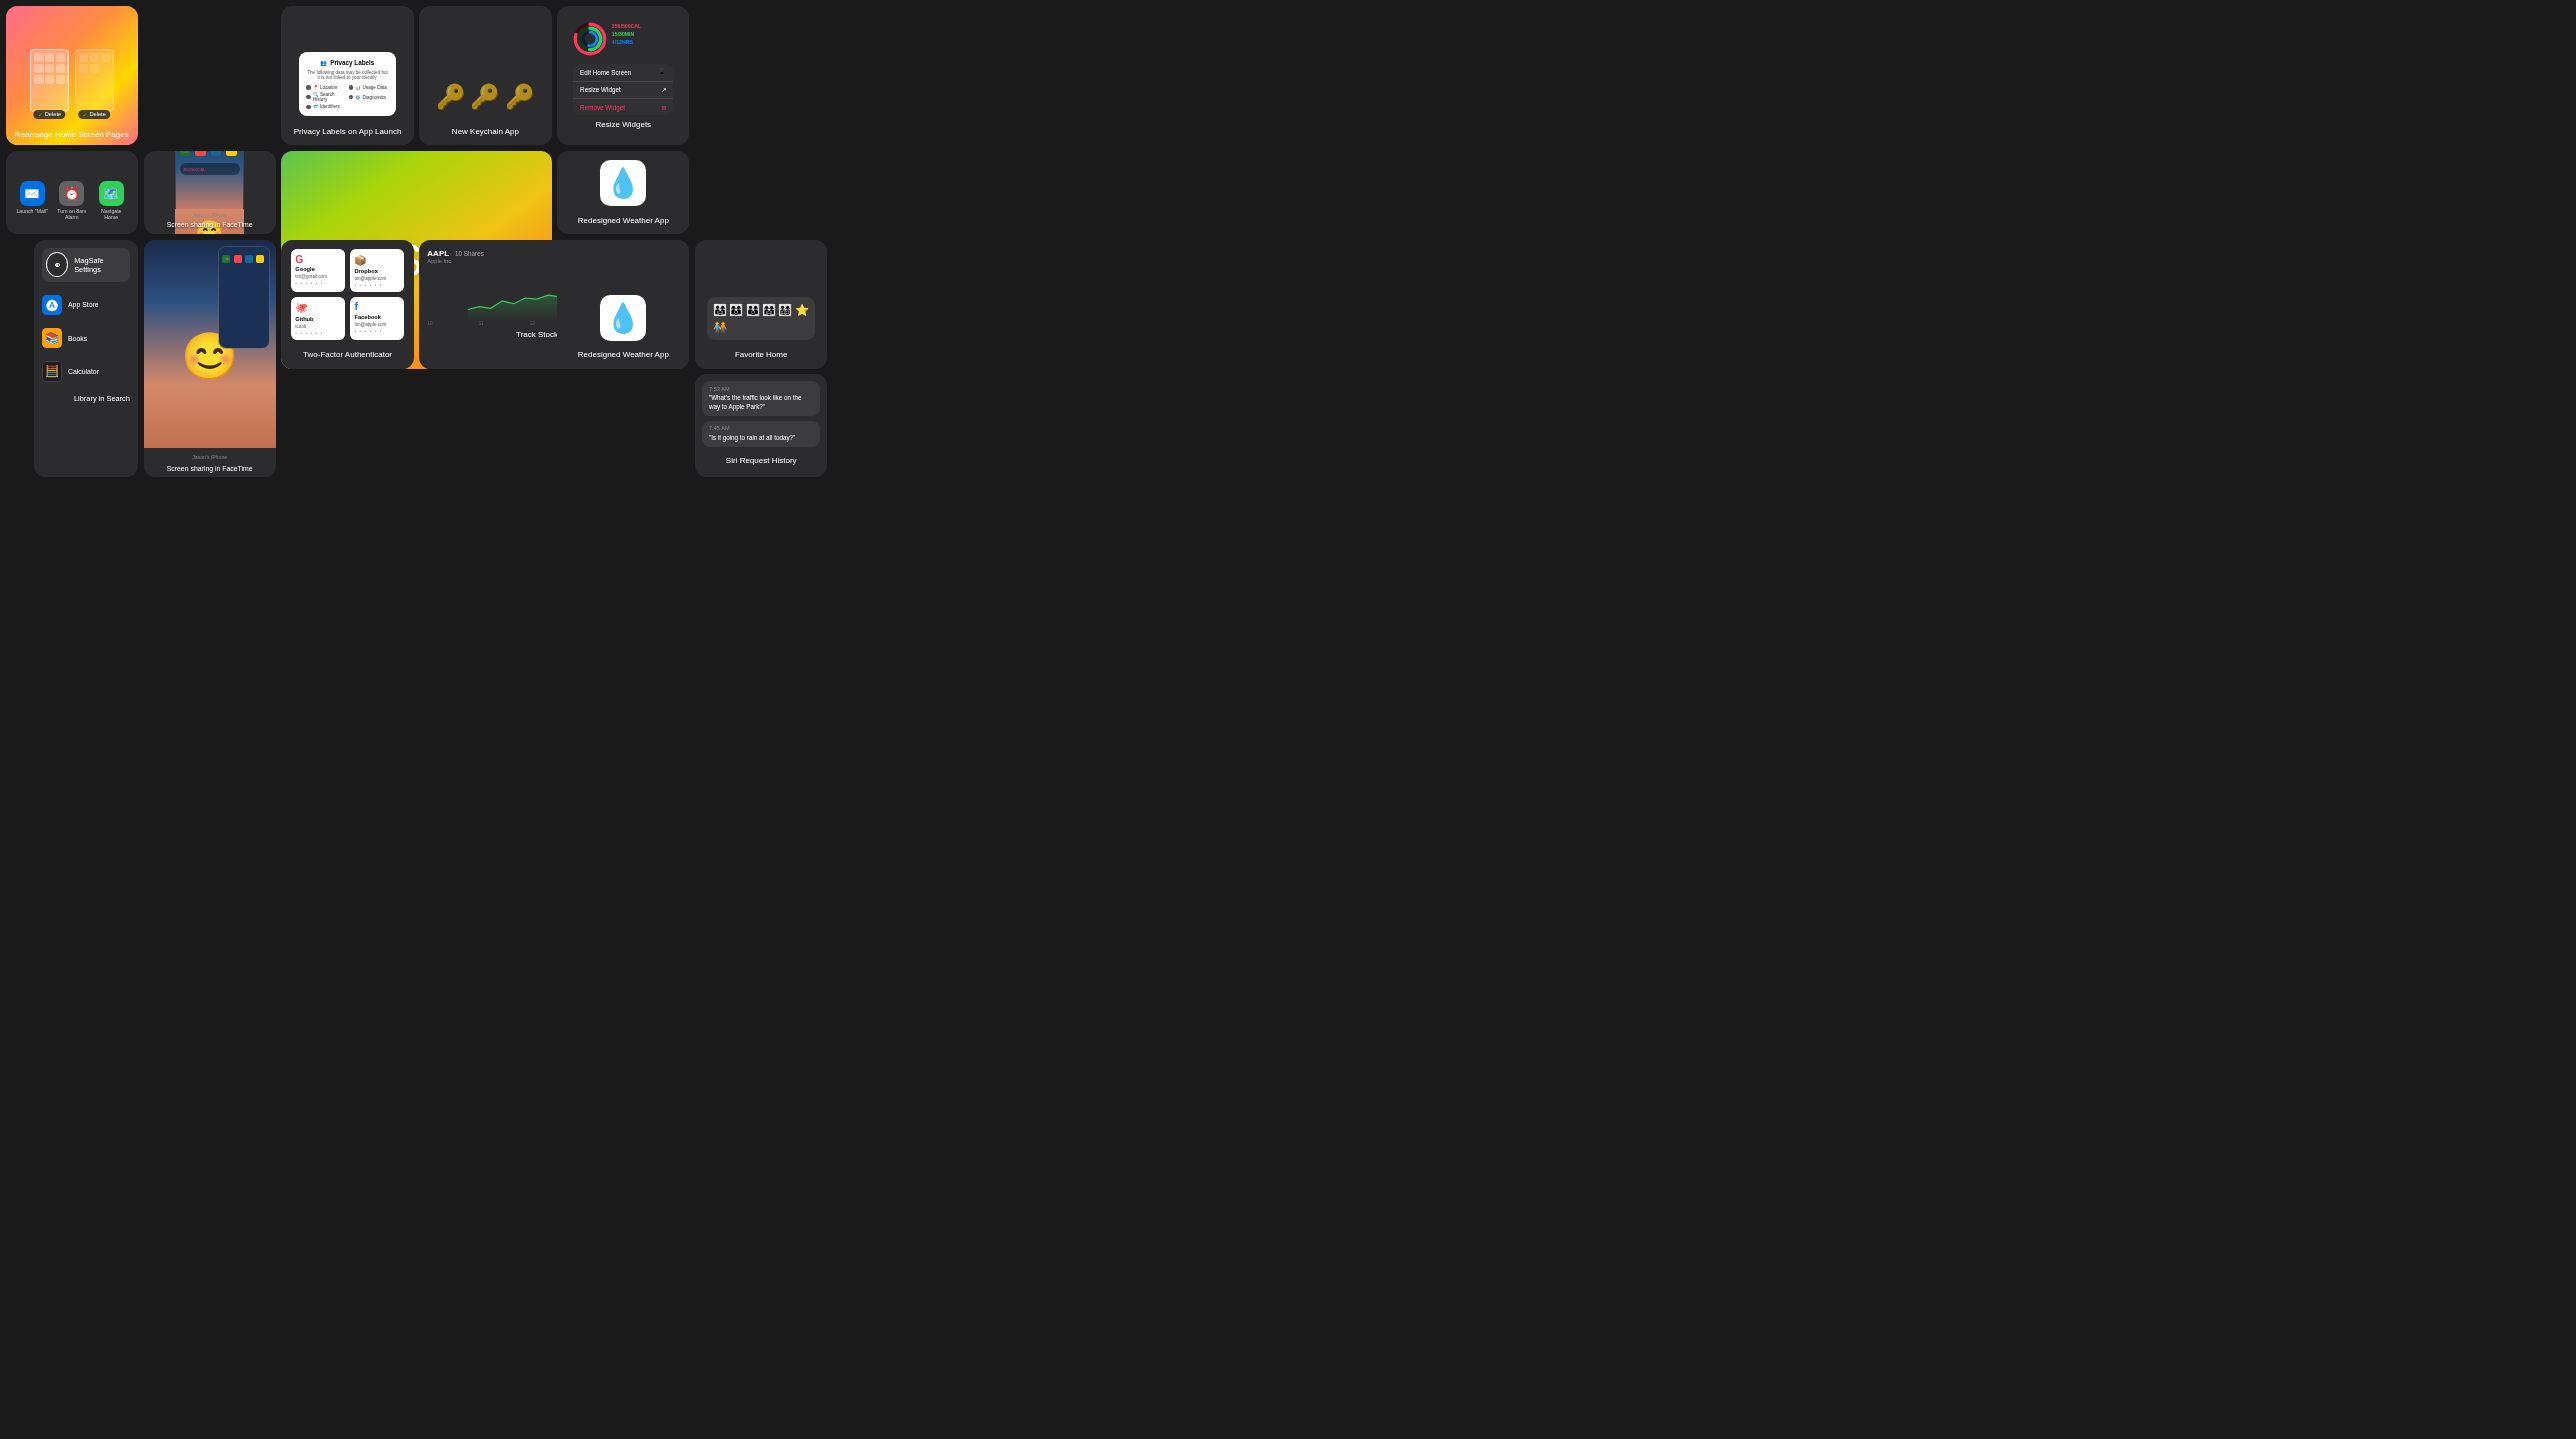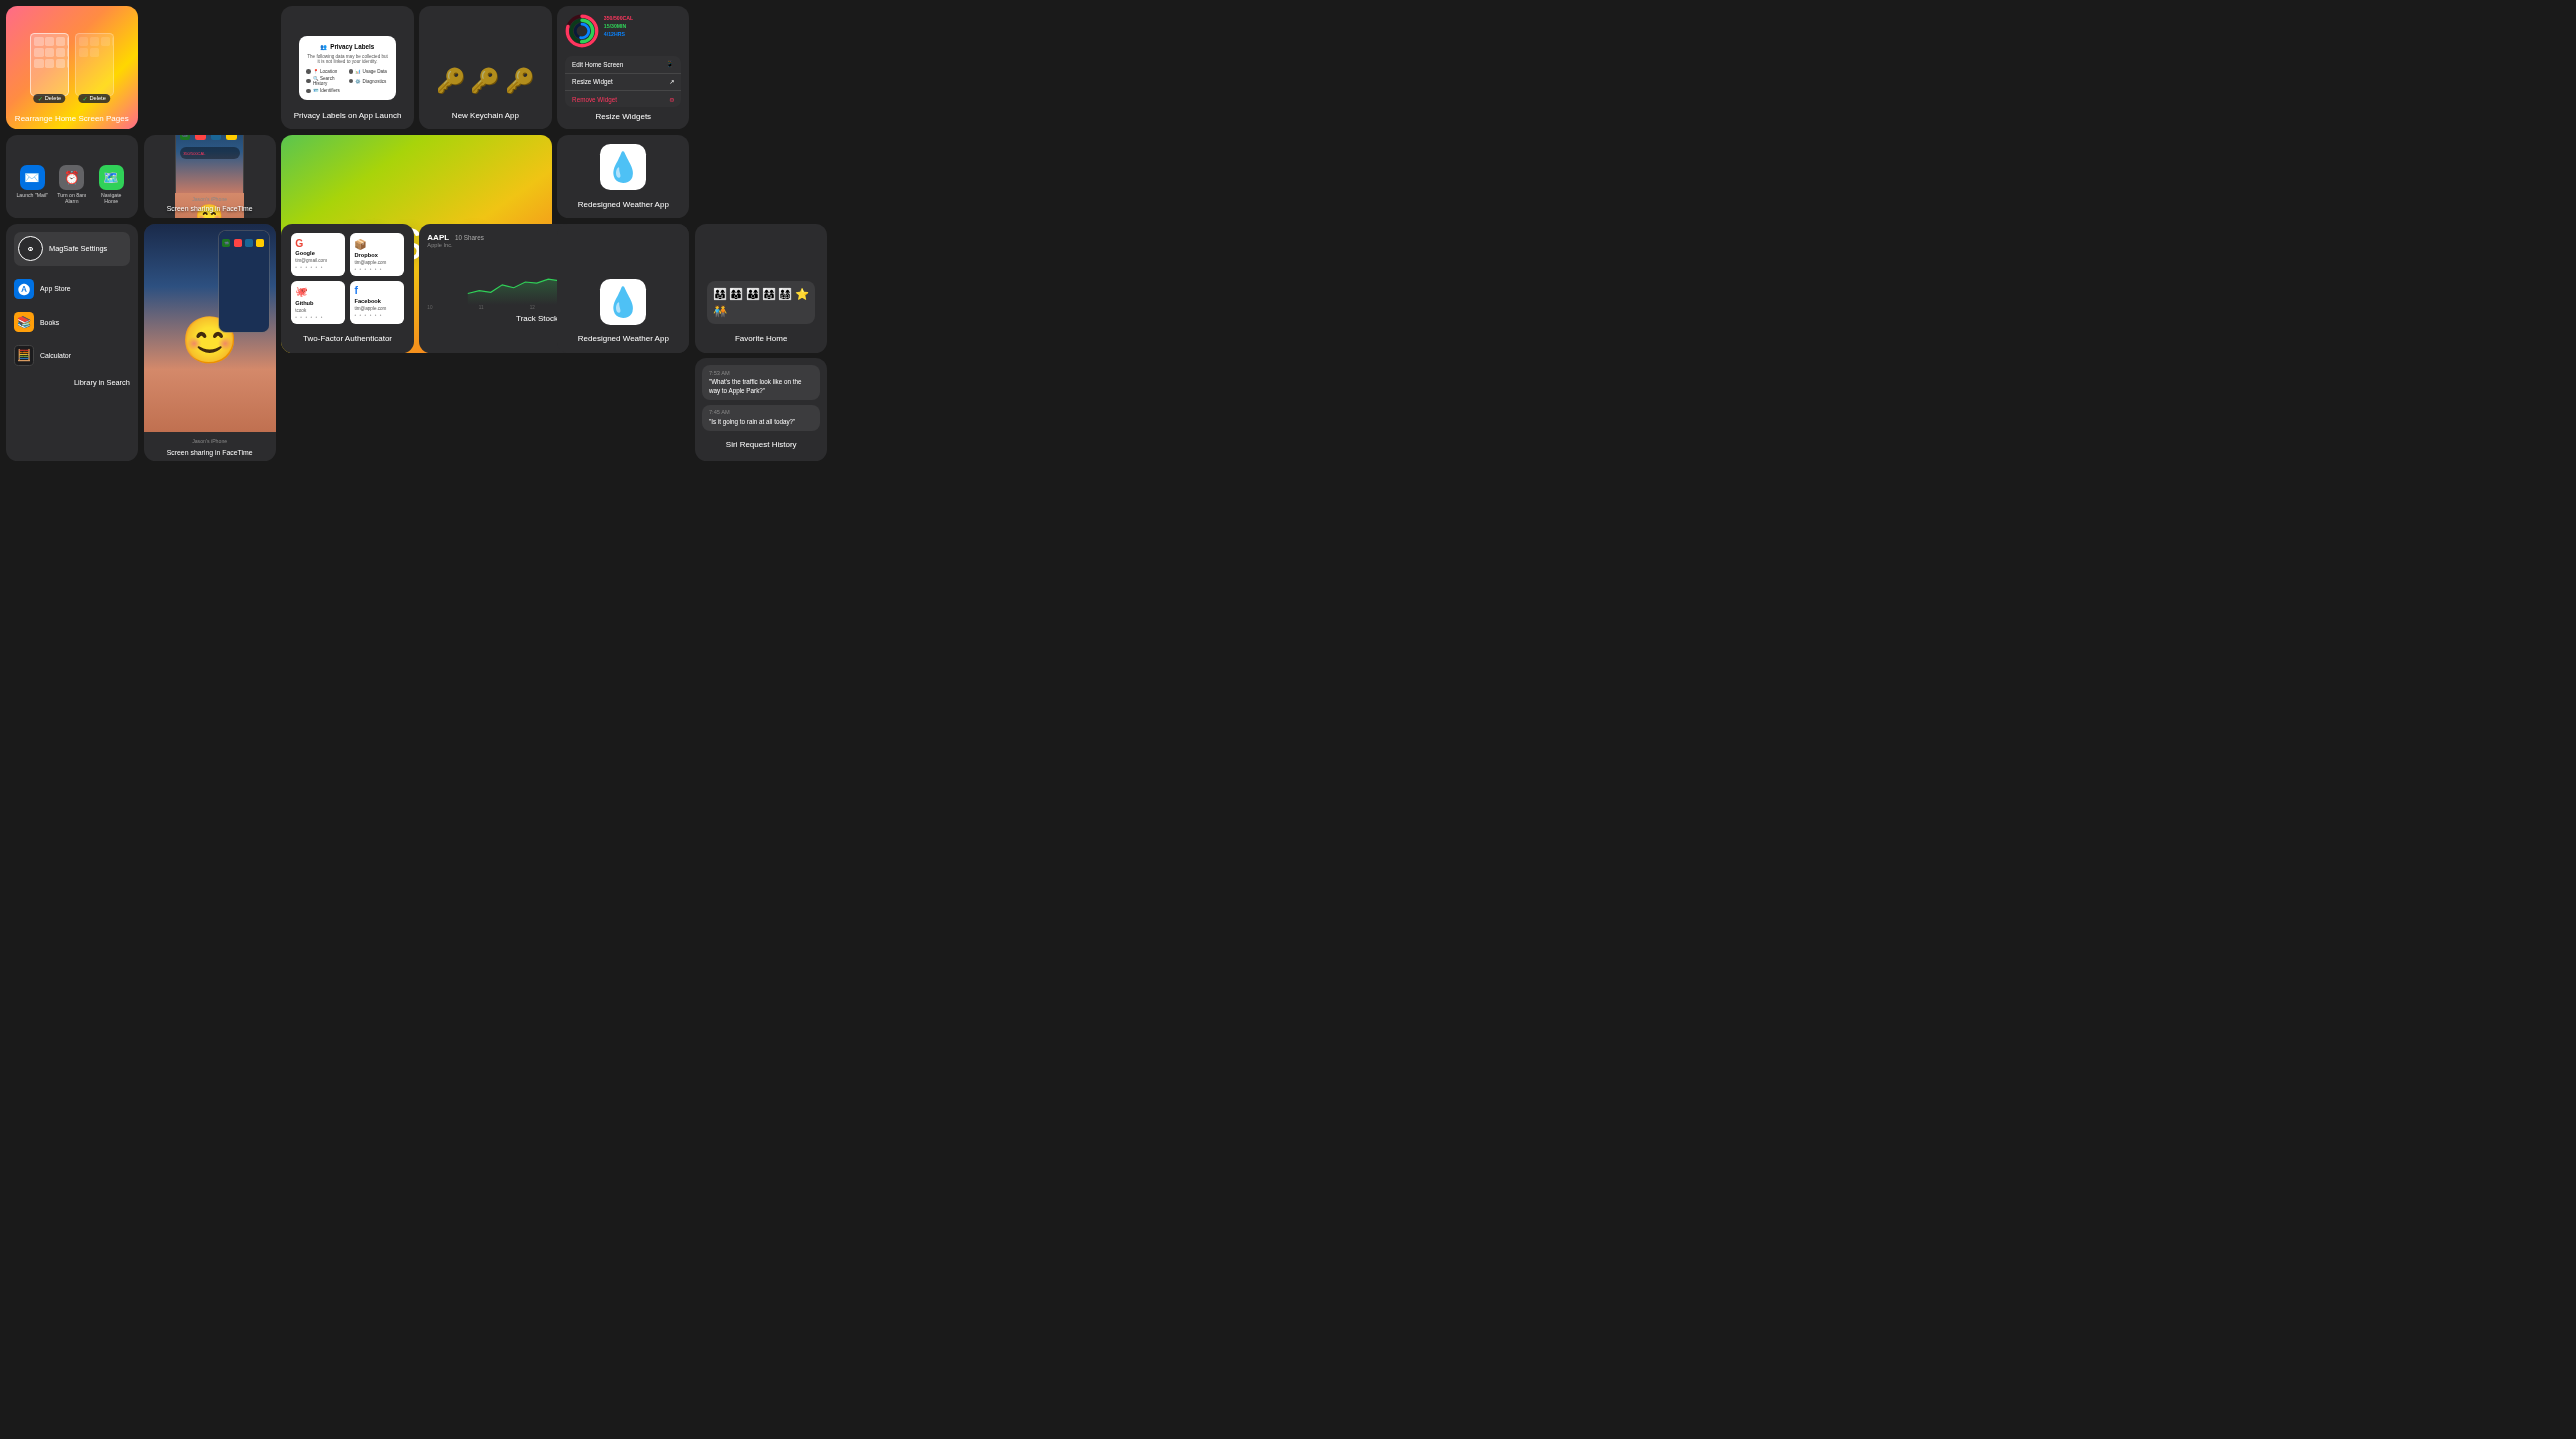--- a/index.html
+++ b/index.html
@@ -326,21 +326,21 @@
 
   <div class="card" style="grid-column:4; grid-row:1; min-height:109px;">
     <div style="display:flex; gap:4.6px; margin-bottom:11.4px;">
       <span style="font-size:24px; filter:brightness(0.7);">🔑</span>
       <span style="font-size:24px; filter:brightness(0.7);">🔑</span>
       <span style="font-size:24px; filter:brightness(0.7);">🔑</span>
     </div>
     <div class="card-label">New Keychain App</div>
   </div>
 
-  <div class="card" style="grid-column:5; grid-row:1; min-height:109px; justify-content:flex-start; padding:8px;">
+  <div class="card" style="grid-column:5; grid-row:1; min-height:109px; justify-content:flex-start; padding:16px;">
 
     <div style="display:flex; gap:4.6px; align-items:flex-start; width:100%; margin-bottom:3.4px;">
       <svg width="34" height="34" viewBox="0 0 60 60">
         <circle cx="30" cy="30" r="26" fill="none" stroke="#3a0a15" stroke-width="6"></circle>
         <circle cx="30" cy="30" r="26" fill="none" stroke="#ff375f" stroke-width="6" stroke-dasharray="130 164" stroke-linecap="round" transform="rotate(-90 30 30)"></circle>
         <circle cx="30" cy="30" r="19" fill="none" stroke="#0a3a1a" stroke-width="6"></circle>
         <circle cx="30" cy="30" r="19" fill="none" stroke="#30d158" stroke-width="6" stroke-dasharray="60 120" stroke-linecap="round" transform="rotate(-90 30 30)"></circle>
         <circle cx="30" cy="30" r="12" fill="none" stroke="#0a1a3a" stroke-width="5"></circle>
         <circle cx="30" cy="30" r="12" fill="none" stroke="#0a84ff" stroke-width="5" stroke-dasharray="40 75" stroke-linecap="round" transform="rotate(-90 30 30)"></circle>
       </svg>
@@ -410,21 +410,21 @@
 
   <div class="card" style="grid-column:3/5; grid-row:2/4; background:linear-gradient(145deg,#5ac54f 0%,#a8d40a 25%,#f0c414 55%,#f5931c 75%,#f5602c 100%); min-height:218px; justify-content:center; align-items:center;">
     <div style="font-size:46px;font-weight:200;color:white;text-shadow:0 1.1px 11.4px rgba(0,0,0,0.2);">iOS 15</div>
   </div>
 
   <div class="card" style="grid-column:5; grid-row:2; min-height:80px;">
     <div style="width:46px;height:46px;background:white;border-radius:10.3px;display:flex;align-items:center;justify-content:center;font-size:29px;margin-bottom:5.7px;">💧</div>
     <div class="card-label">Redesigned Weather App</div>
   </div>
 
-  <div class="card" style="grid-column:1; grid-row:3/5; min-height:160px; justify-content:flex-start; padding:8px; gap:8px;">
+  <div class="card" style="grid-column:1; grid-row:3/5; min-height:160px; justify-content:flex-start; padding:8px; gap:8px;margin-left:28px;">
 
     <div style="display:flex;align-items:center;gap:5.7px;width:100%;padding:4.6px;background:#3c3c3e;border-radius:6.9px;margin-bottom:2.3px;">
       <div style="width:25px;height:25px;border-radius:50%;border:1.7px solid white;display:flex;align-items:center;justify-content:center;background:#2c2c2e;">
         <div style="width:4.6px;height:4.6px;border-radius:50%;border:1.1px solid white;position:relative;">
           <div style="position:absolute;top:50%;left:50%;transform:translate(-50%,-50%);width:1.7px;height:1.7px;background:white;border-radius:50%;"></div>
         </div>
       </div>
       <span style="font-size:7.4px;font-weight:500;">MagSafe Settings</span>
     </div>
 

